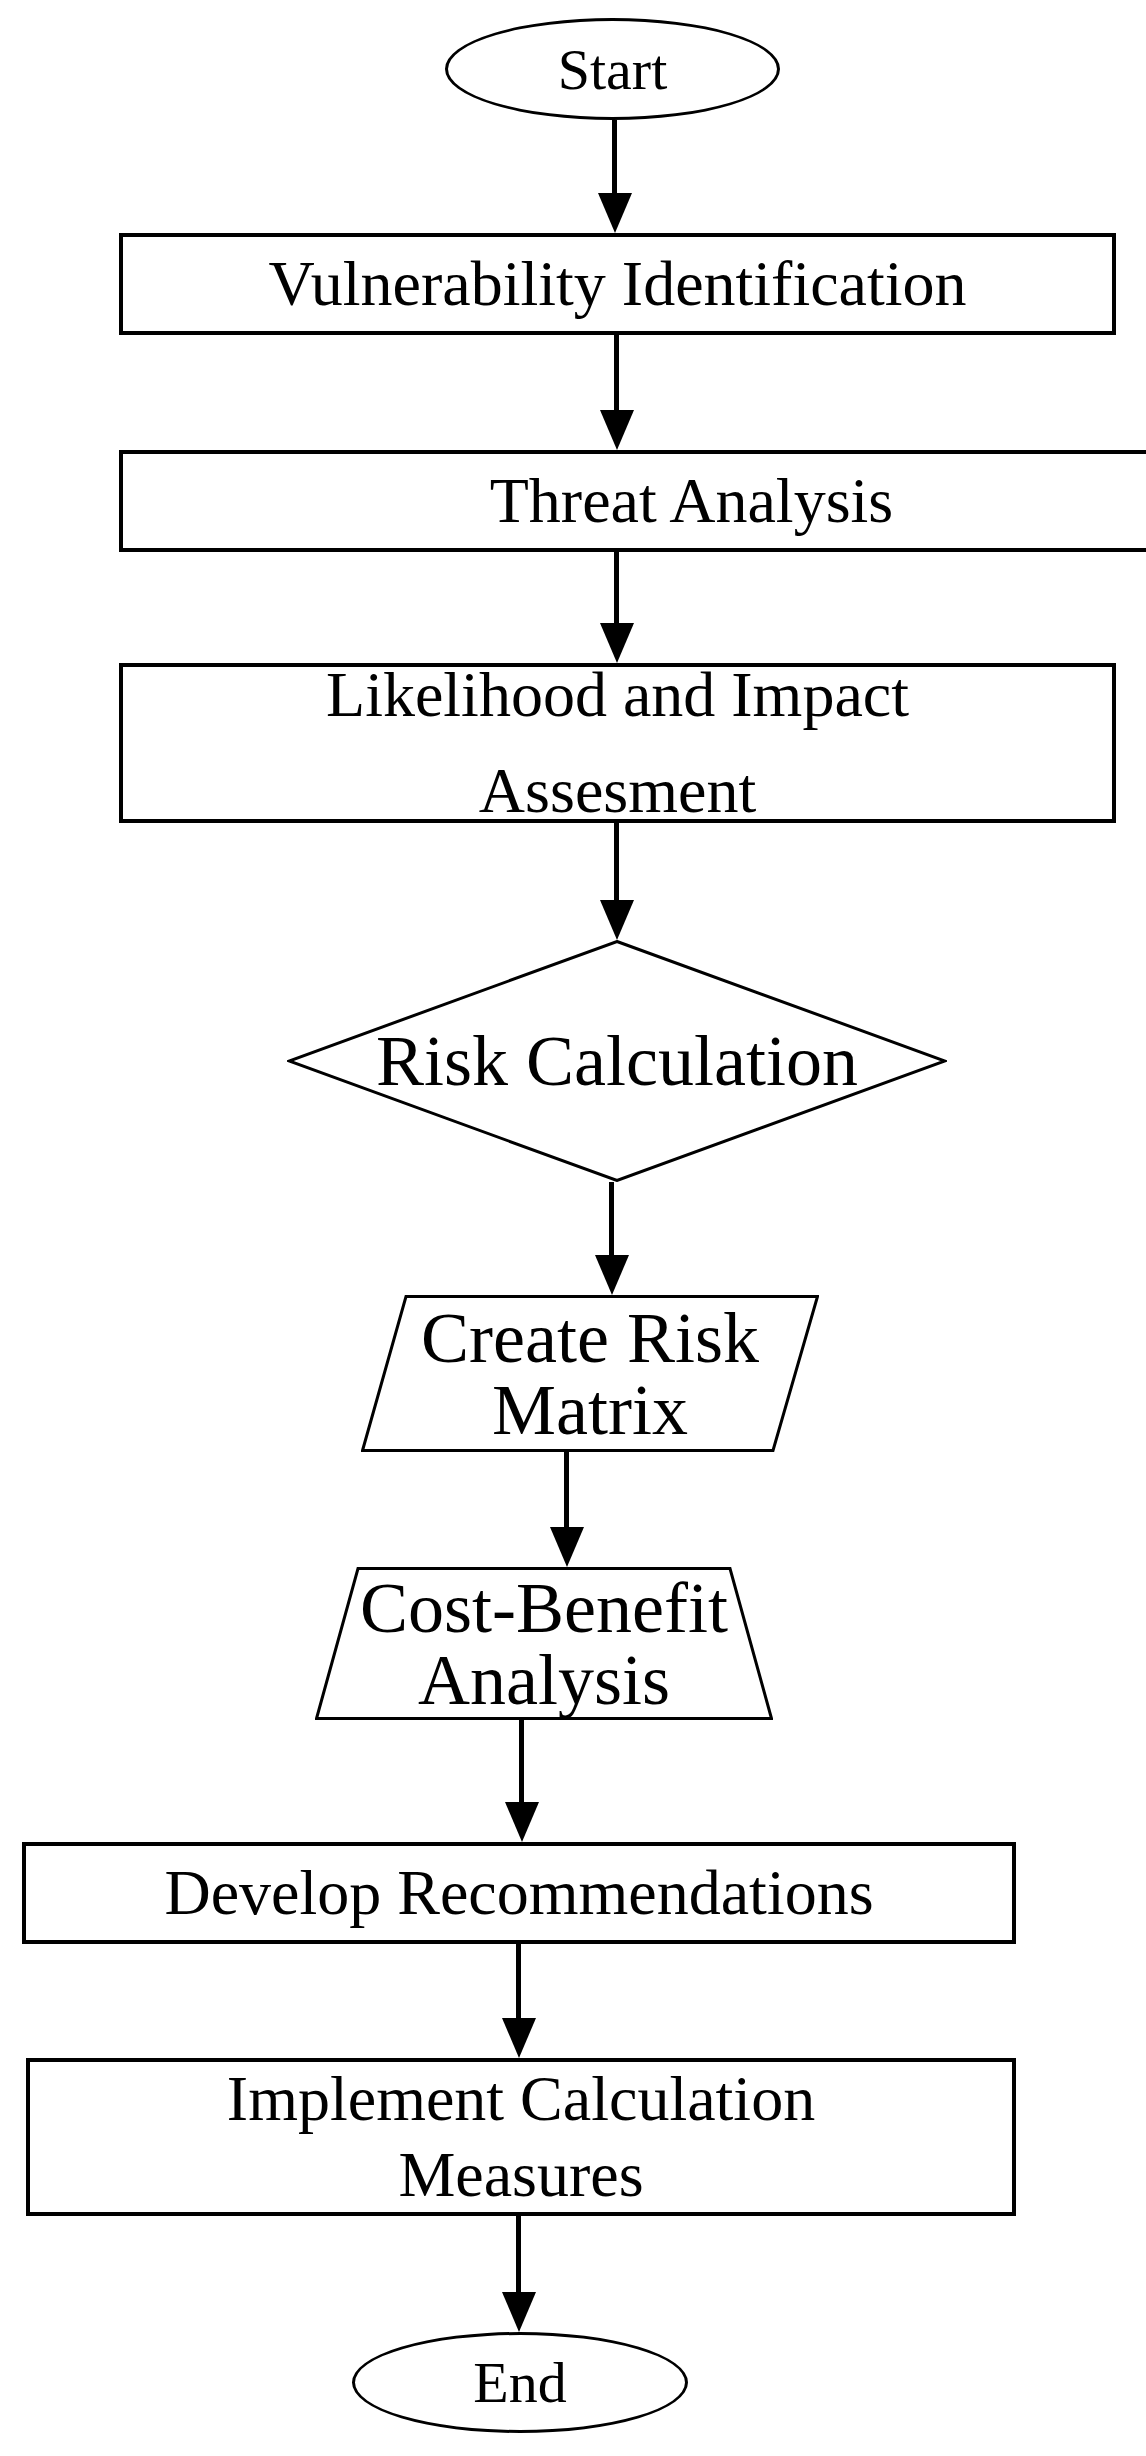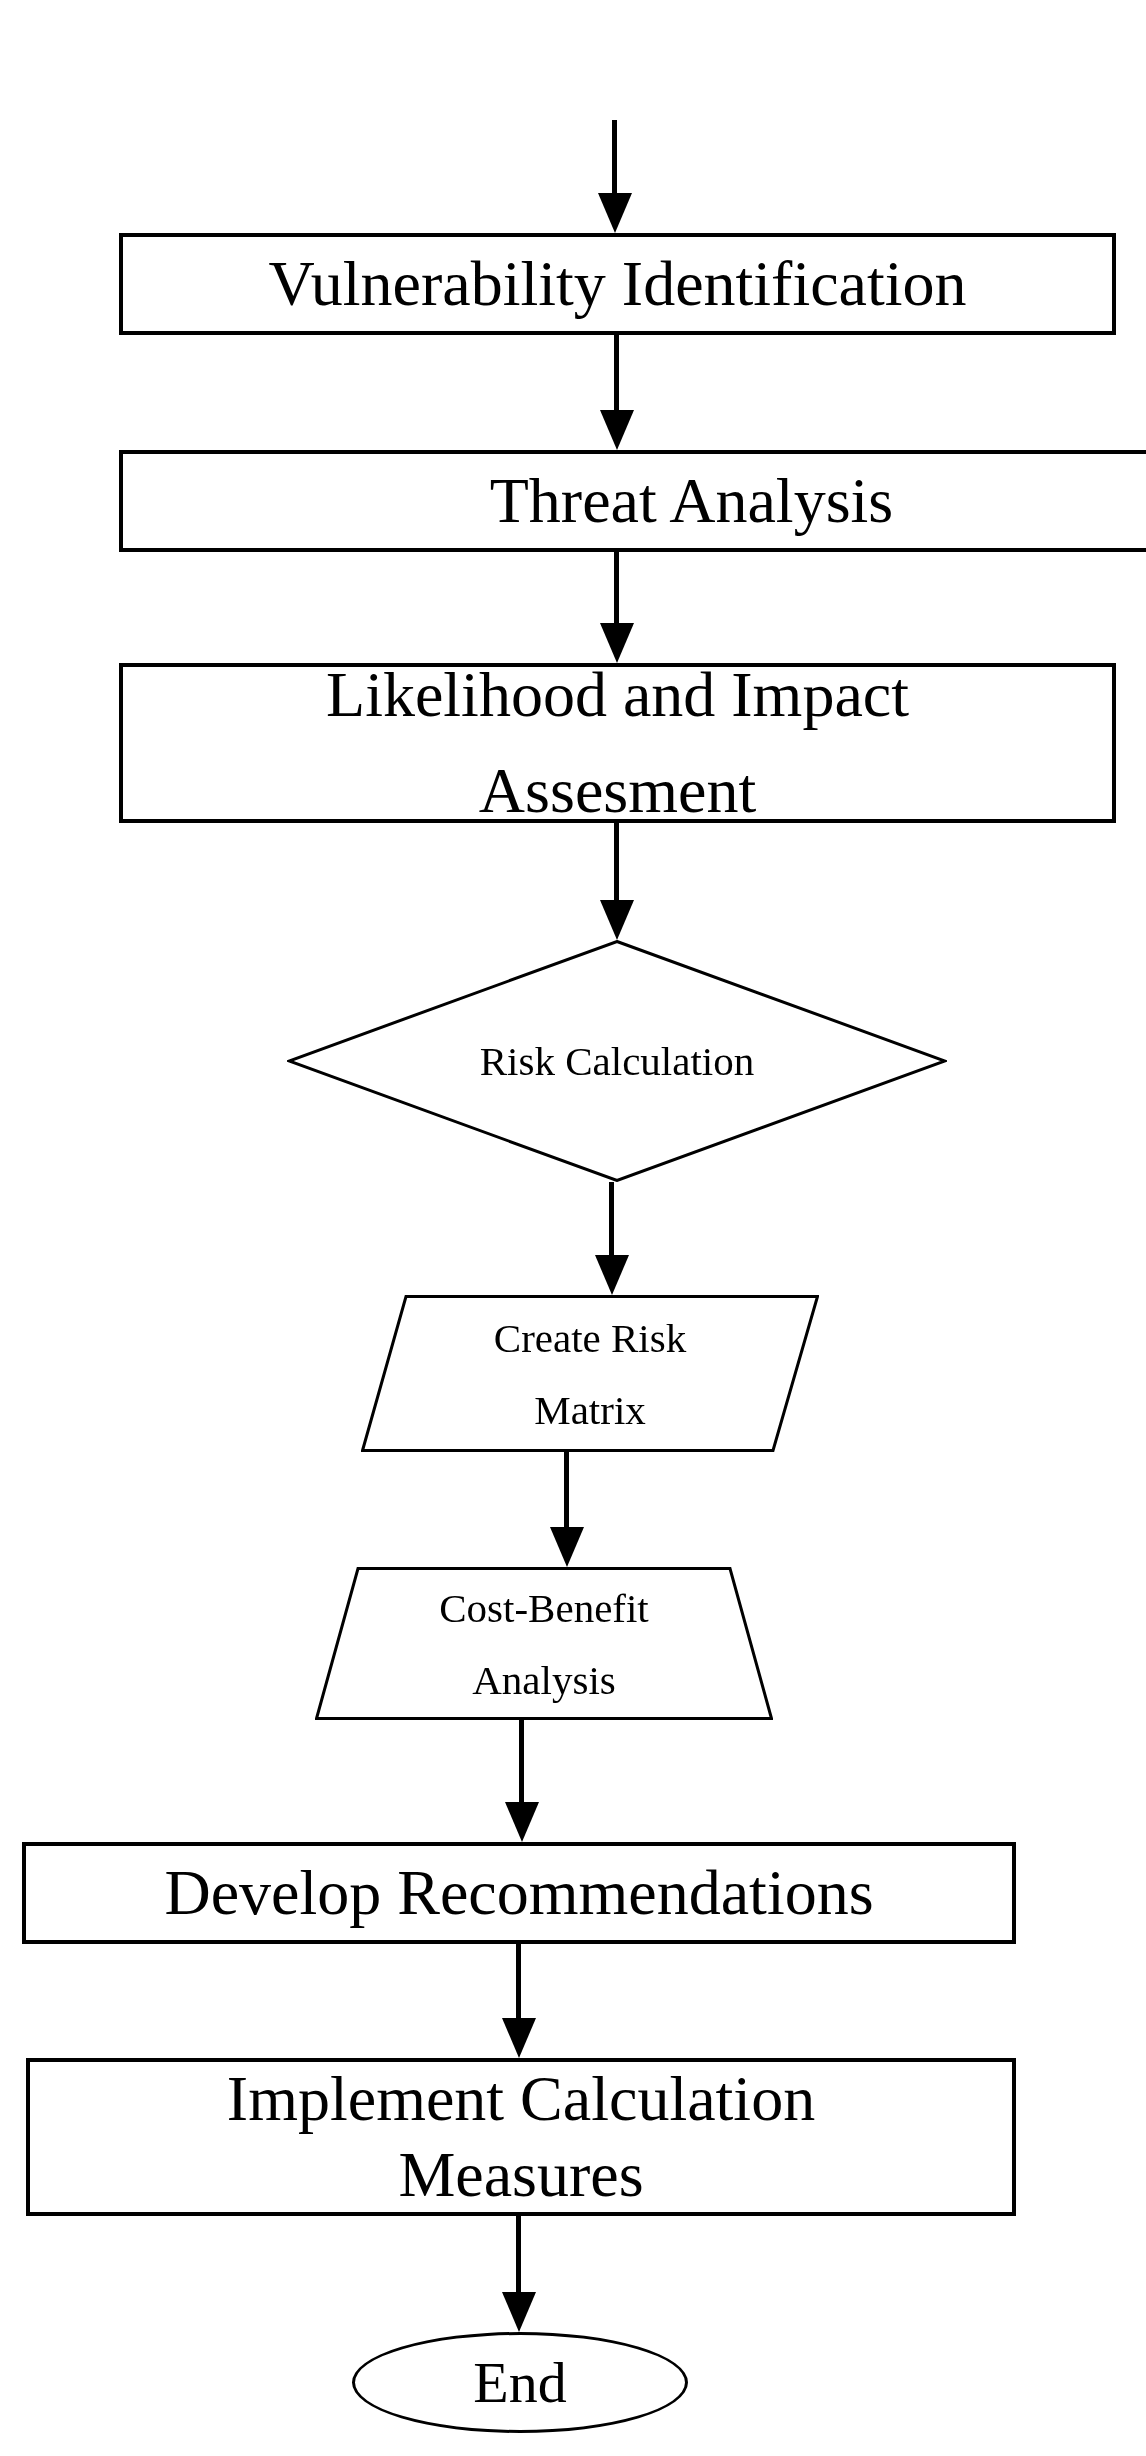--- a/index.html
+++ b/index.html
@@ -39,39 +39,42 @@
   .poly { position: absolute; }
   .poly svg { position: absolute; left: 0; top: 0; width: 100%; height: 100%; display: block; }
   .poly .shape-label {
     position: absolute;
     left: 0; top: 0; right: 0; bottom: 0;
     display: flex;
     flex-direction: column;
     align-items: center;
     justify-content: center;
     text-align: center;
-    font-size: 41px;
+    font-size: 72px;
     line-height: 72px;
     white-space: nowrap;
   }
   .arrow-line { position: absolute; width: 5px; background: #000000; }
   .arrow-head {
     position: absolute;
     width: 0; height: 0;
     border-left: 17px solid transparent;
     border-right: 17px solid transparent;
     border-top: 40px solid #000000;
   }
   .tline { display: block; }
 </style>
 </head>
 <body>
 
 <div id="canvas">
 
+  <div class="node ellipse" style="left:445px; top:18px; width:335px; height:102px;">
+    <span>Start</span>
+  </div>
 
   <div>
     <div class="arrow-line" style="left:612px; top:120px; height:75px;"></div>
     <div class="arrow-head" style="left:598px; top:193px;"></div>
   </div>
 
   <div class="node rect" style="left:119px; top:233px; width:997px; height:102px;">
     <span>Vulnerability Identification</span>
   </div>
 

